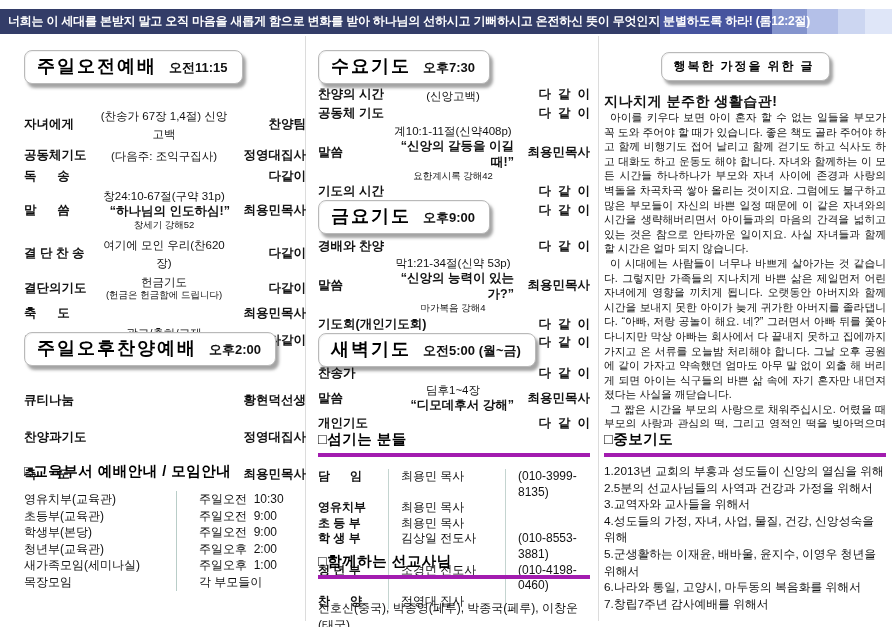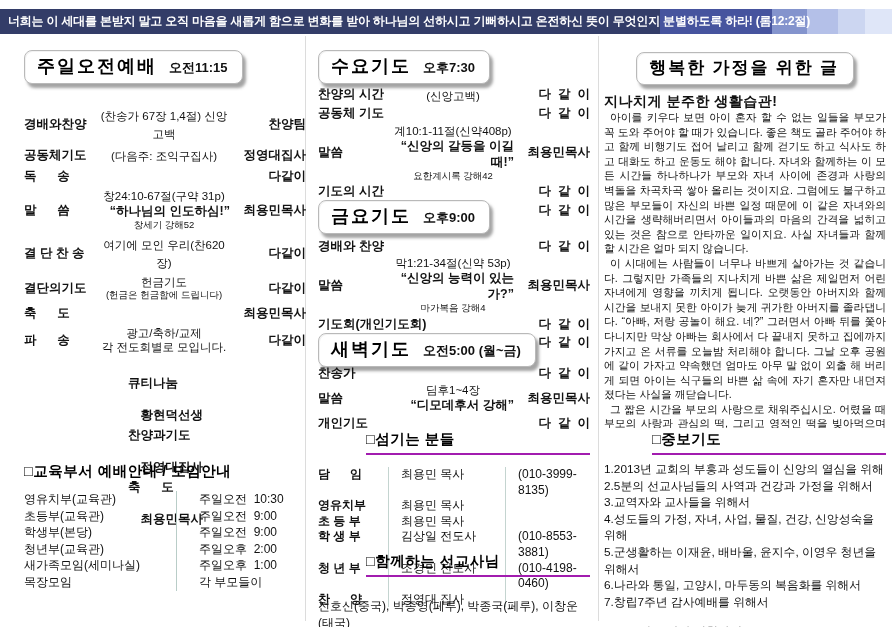--- a/index.html
+++ b/index.html
@@ -30,31 +30,31 @@
   .hdr-box{
     display:inline-block;background:#fff;border:1px solid #b9b9b9;border-radius:8px;
     padding:3px 14px 5px 12px;white-space:nowrap;
     box-shadow:3px 4px 3px rgba(90,90,90,0.55), inset 1px 1px 0 #f2f2f2;
   }
   .hdr-title{font-family:"Liberation Serif","DejaVu Serif",serif;font-size:18px;font-weight:bold;letter-spacing:2px;color:#000;}
   .hdr-time{font-size:13px;font-weight:bold;margin-left:12px;letter-spacing:0;}
   
   .wrow{display:flex;align-items:center;}
   .rows-left .wrow{margin:4px 0;}
-  .rows-aft .wrow{margin:3px 0;flex-direction:column;}
+  .rows-aft .wrow{margin:20px 0;}
   .rows-mid .wrow{margin:1.5px 0;}
   .wlabel{width:74px;flex-shrink:0;font-weight:bold;font-size:12.5px;white-space:pre;}
   .wcenter{flex:1;text-align:center;min-height:15px;}
   .wwho{width:76px;flex-shrink:0;text-align:right;font-weight:bold;font-size:12.5px;white-space:pre;}
   .cl{font-size:11.5px;line-height:14px;}
   .cl-q{font-size:12.5px;font-weight:bold;line-height:16px;text-align:right;}
   .cl-xs{font-size:9.5px;line-height:12px;}
   
   .sq-title{font-size:14.5px;font-weight:bold;letter-spacing:0.5px;color:#000;}
-  .sq-title.ul{border-bottom:2px solid #a21caf;padding-bottom:4px;margin-left:48px;}
+  .sq-title.ul{border-bottom:4px solid #a21caf;padding-bottom:4px;}
   
   .edu-row{display:flex;line-height:16.6px;font-size:12px;}
   .edu-name{width:152px;flex-shrink:0;}
   .edu-time{border-left:1px solid #b9cdc8;padding-left:22px;white-space:pre;flex:1;}
   
   .sv-row{display:flex;line-height:15.6px;font-size:12px;}
   .sv-role{width:70px;flex-shrink:0;font-weight:bold;white-space:pre;}
   .sv-name{width:104px;flex-shrink:0;border-left:1px solid #c4d4d0;padding-left:12px;}
   .sv-phone{flex:1;border-left:1px solid #c4d4d0;padding-left:12px;}
   
@@ -78,21 +78,21 @@
 <div class="col" id="col-left">
 
   <div class="sec" style="top:50px">
     <div class="hdr-box">
       <span class="hdr-title">주일오전예배</span><span class="hdr-time">오전11:15</span>
     </div>
   </div>
 
   <div class="sec rows-left" style="top:102px">
     <div class="wrow">
-      <span class="wlabel">경배와찬양</span>
+      <span class="wlabel">자녀에게</span>
       <span class="wcenter"><span class="cl">(찬송가 67장 1,4절) 신앙고백</span></span>
       <span class="wwho">찬양팀</span>
     </div>
     <div class="wrow">
       <span class="wlabel">공동체기도</span>
       <span class="wcenter"><span class="cl">(다음주: 조익구집사)</span></span>
       <span class="wwho">정영대집사</span>
     </div>
     <div class="wrow">
       <span class="wlabel">독      송</span>
@@ -129,20 +129,25 @@
     <div class="wrow">
       <span class="wlabel">파      송</span>
       <span class="wcenter">
         <div class="cl">광고/축하/교제</div>
         <div class="cl">각 전도회별로 모입니다.</div>
       </span>
       <span class="wwho">다같이</span>
     </div>
   </div>
 
+  <div class="sec" style="top:332px">
+    <div class="hdr-box">
+      <span class="hdr-title">주일오후찬양예배</span><span class="hdr-time">오후2:00</span>
+    </div>
+  </div>
 
   <div class="sec rows-aft" style="top:372px">
     <div class="wrow">
       <span class="wlabel">큐티나눔</span>
       <span class="wcenter"></span>
       <span class="wwho">황현덕선생</span>
     </div>
     <div class="wrow">
       <span class="wlabel">찬양과기도</span>
       <span class="wcenter"></span>
@@ -326,21 +331,21 @@
     <div class="sq-title ul">□함께하는 선교사님</div>
     <div class="mis-line" style="margin-top:21px">전호신(중국), 박종영(페루), 박종국(페루), 이창운(태국)</div>
     <div class="mis-line">권용규(인도네시아)</div>
   </div>
 </div>
 
 <div class="col" id="col-right">
 
   <div class="sec center" style="top:52px">
     <div class="hdr-box">
-      <span class="hdr-title" style="font-size:17px">행복한 가정을 위한 글</span>
+      <span class="hdr-title" style="font-size:12px">행복한 가정을 위한 글</span>
     </div>
   </div>
 
   <div class="sec" style="top:92px">
     <span class="art-sub">지나치게 분주한 생활습관!</span>
   </div>
 
   <div class="sec article" style="top:110px;height:318px;overflow:hidden">
     <p>아이를 키우다 보면 아이 혼자 할 수 없는 일들을 부모가 꼭 도와 주어야 할 때가 있습니다. 좋은 책도 골라 주어야 하고 함께 비행기도 접어 날리고 함께 걷기도 하고 식사도 하고 대화도 하고 운동도 해야 합니다. 자녀와 함께하는 이 모든 시간들 하나하나가 부모와 자녀 사이에 존경과 사랑의 벽돌을 차곡차곡 쌓아 올리는 것이지요. 그럼에도 불구하고 많은 부모들이 자신의 바쁜 일정 때문에 이 같은 자녀와의 시간을 생략해버리면서 아이들과의 마음의 간격을 넓히고 있는 것은 참으로 안타까운 일이지요. 사실 자녀들과 함께 할 시간은 얼마 되지 않습니다.</p>
     <p>이 시대에는 사람들이 너무나 바쁘게 살아가는 것 같습니다. 그렇지만 가족들의 지나치게 바쁜 삶은 제일먼저 어린 자녀에게 영향을 끼치게 됩니다. 오랫동안 아버지와 함께 시간을 보내지 못한 아이가 늦게 귀가한 아버지를 졸라댑니다. “아빠, 저랑 공놀이 해요. 네?” 그러면서 아빠 뒤를 쫓아 다니지만 막상 아빠는 회사에서 다 끝내지 못하고 집에까지 가지고 온 서류를 오늘밤 처리해야 합니다. 그날 오후 공원에 같이 가자고 약속했던 엄마도 아무 말 없이 외출 해 버리게 되면 아이는 식구들의 바쁜 삶 속에 자기 혼자만 내던져졌다는 사실을 깨닫습니다.</p>

